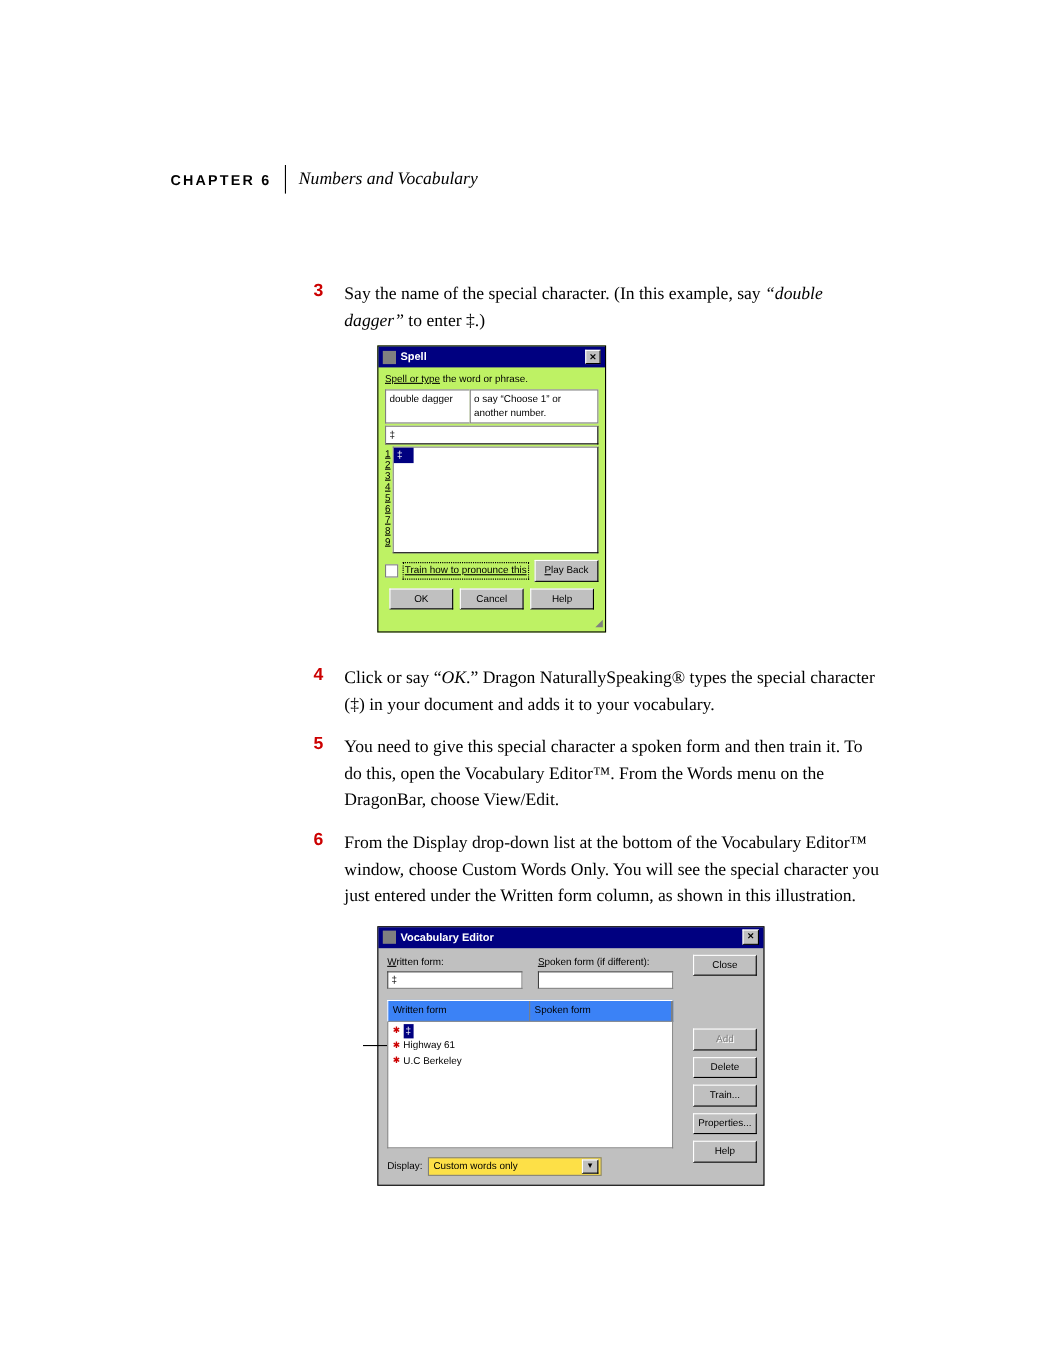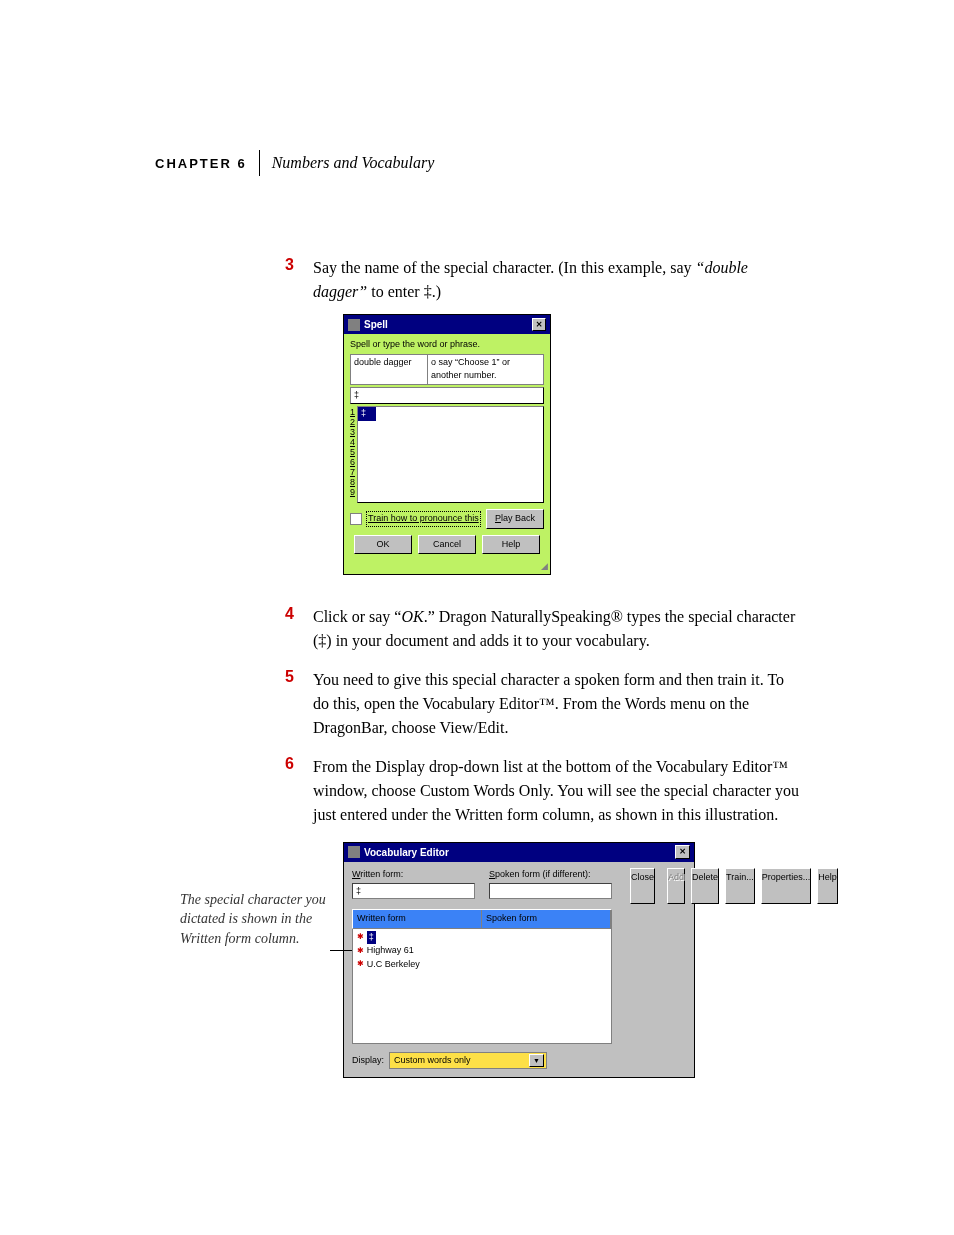--- a/index.html
+++ b/index.html
@@ -91,21 +91,21 @@
   font-family: Arial;
   font-size: 8px;
   font-weight: bold;
   text-align: center;
   line-height: 11px;
   border: 1px solid #fff;
   border-right-color:#000; border-bottom-color:#000;
 }
 .spell-body { padding: 4px 6px 6px 6px; }
 .spell-label { font-size: 9px; margin-bottom: 2px; }
-.spell-label .u { }
+.spell-label .u { text-decoration: underline; }
 .input-combo { display: flex; margin-bottom: 2px; }
 .input-left {
   width: 70px;
   border: 1px solid #808080;
   border-right: none;
   background: #fff;
   padding: 1px 3px;
   font-size: 9px;
 }
 .input-right {
@@ -181,21 +181,21 @@
 .vocab-col { flex:1; }
 .vocab-col label { font-size:9px; display:block; margin-bottom:2px; }
 .vocab-col .u { text-decoration: underline; }
 .vocab-input {
   width:100%; box-sizing:border-box; background:#fff;
   border:1px solid #808080; border-top-color:#404040; border-left-color:#404040;
   padding:1px 3px; font-size:9px; height:16px;
 }
 .vocab-side {
   position:absolute; right:8px; top:6px;
-  display:flex; flex-direction:row; gap:6px; width:56px;
+  display:flex; flex-direction:column; gap:6px; width:56px;
 }
 .vocab-side .win-btn { width:56px; }
 .win-btn.disabled { color:#808080; text-shadow:1px 1px 0 #fff; }
 .list-header {
   display:flex; background:#3b82f6;
   border:1px solid #fff; border-right-color:#808080; border-bottom-color:#808080;
   margin-top:10px;
 }
 .list-header div {
   flex:1; padding:2px 4px;
@@ -312,21 +312,20 @@
     </div>
 
     <div class="step">
       <div class="step-num">6</div>
       <div class="step-text">From the Display drop-down list at the bottom of the Vocabulary Editor™ window, choose Custom Words Only. You will see the special character you just entered under the Written form column, as shown in this illustration.</div>
     </div>
 
     <div class="step">
       <div class="step-num"></div>
       <div class="step-text vocab-wrapper">
-        <div class="vocab-caption">The special character you dictated is shown in the Written form column.</div>
         <div class="vocab-line"></div>
         <div class="vocab-dialog">
           <div class="titlebar">
             <span class="tb-icon"></span>
             <span class="tb-title">Vocabulary Editor</span>
             <span class="vocab-close-x">✕</span>
           </div>
           <div class="vocab-body">
             <div class="vocab-cols" style="width:260px">
               <div class="vocab-col">

